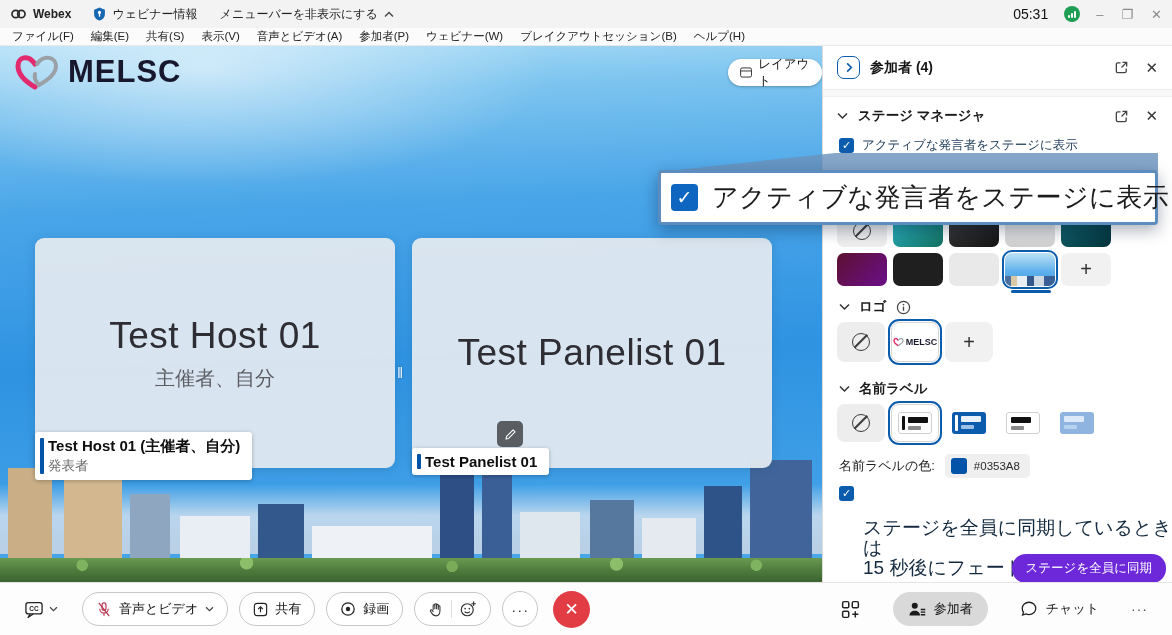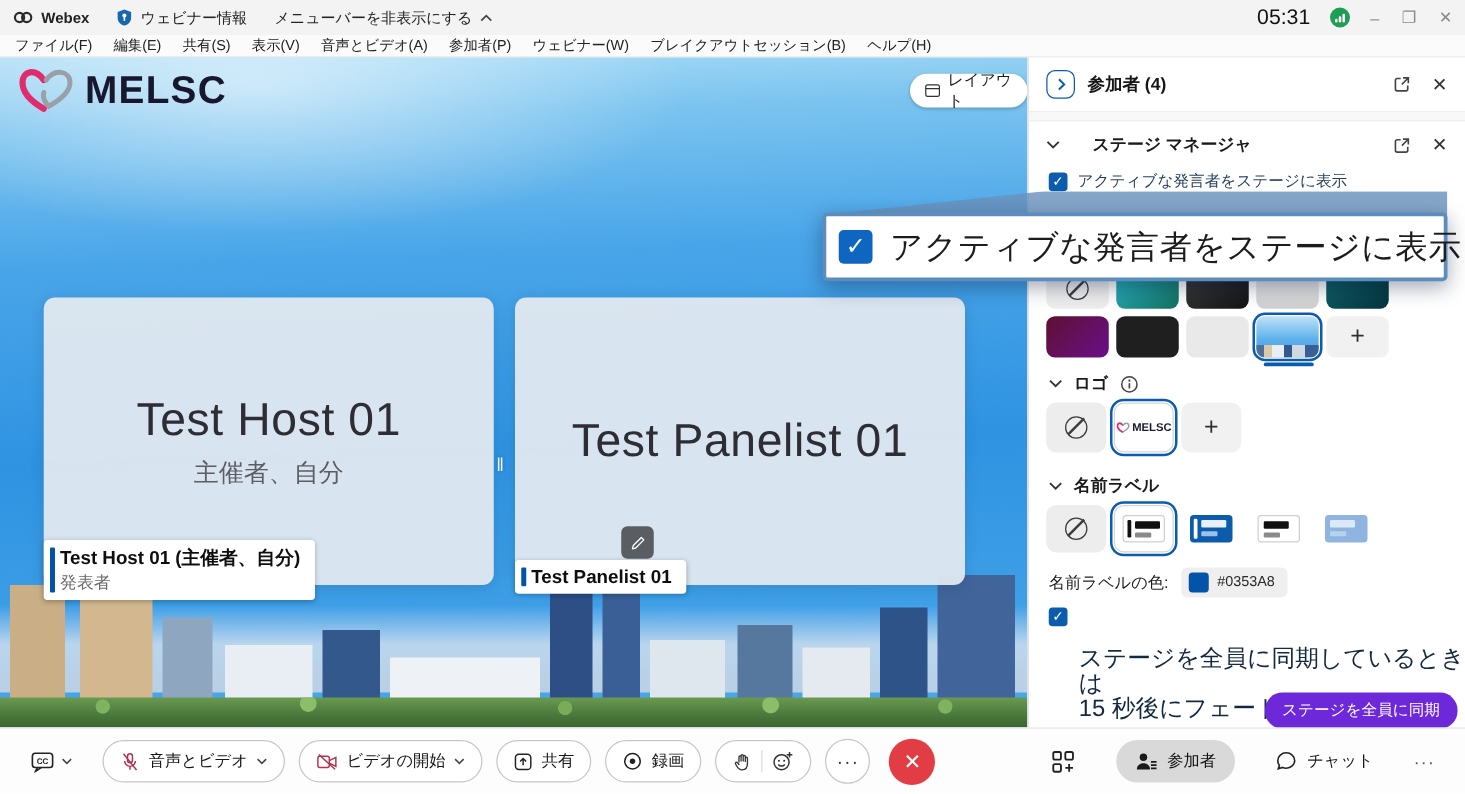--- a/index.html
+++ b/index.html
@@ -7,21 +7,21 @@
   body { font-family:"Liberation Sans","DejaVu Sans",sans-serif; color:#1a1a1a; }
   .window { position:relative; width:1172px; height:635px; background:#fff; overflow:hidden; }
 
   
   .titlebar { position:absolute; left:0; top:0; width:1172px; height:28px; background:#f3f3f3;
     display:flex; align-items:center; padding:0 10px; font-size:12px; }
   .tb-left { display:flex; align-items:center; gap:22px; }
   .webex-brand { display:flex; align-items:center; gap:6px; font-weight:bold; color:#222; }
   .tb-item { display:flex; align-items:center; gap:6px; color:#222; cursor:default; }
   .tb-right { margin-left:auto; display:flex; align-items:center; gap:16px; }
-  .tb-time { font-size:17px; color:#111;padding-left:28px; }
+  .tb-time { font-size:14px; color:#111;padding-left:28px; }
   .conn-dot { width:16px; height:16px; border-radius:50%; background:#1e9e52; position:relative; }
   .conn-dot i { position:absolute; bottom:4px; background:#fff; width:2px; border-radius:1px; }
   .conn-dot i:nth-child(1){ left:4px; height:3px; }
   .conn-dot i:nth-child(2){ left:7px; height:5px; }
   .conn-dot i:nth-child(3){ left:10px; height:7px; }
   .win-controls { display:flex; align-items:center; gap:18px; color:#8a8a8a; font-size:13px; }
   .win-controls span { cursor:default; }
 
   
   .menubar { position:absolute; left:0; top:28px; width:1172px; height:18px; background:#fbfbfb;
@@ -95,21 +95,21 @@
     border-left:1px solid #dcdcdc; }
   .p-header { display:flex; align-items:center; padding:0 14px; }
   .p-h1 { height:44px; border-bottom:1px solid #ececec; }
   .collapse-btn { width:23px; height:23px; border:1.5px solid #0b5cad; border-radius:7px; color:#0b5cad;
     display:flex; align-items:center; justify-content:center; margin-right:10px; cursor:pointer; background:#fff; }
   .p-title { font-size:14px; font-weight:700; color:#161616; }
   .p-title2 { font-size:13.5px; font-weight:600; color:#1b1b1b; }
   .hdr-icons { margin-left:auto; display:flex; align-items:center; gap:16px; color:#444; }
   .hdr-icons .x { font-size:15px; color:#333; cursor:pointer; }
   .p-gap { height:7px; background:#f8f8f8; border-bottom:1px solid #efefef; }
-  .p-h2 { height:38px; gap:26px; }
+  .p-h2 { height:38px; gap:10px; }
   .chev { color:#333; display:flex; cursor:pointer; }
 
   .cb-row { display:flex; align-items:center; gap:8px; padding:2px 16px 8px 16px; }
   .checkbox { width:15px; height:15px; background:#0b5cad; border-radius:3px; color:#fff; font-size:11px;
     display:flex; align-items:center; justify-content:center; flex:none; cursor:pointer; }
   .cb-label { font-size:12.5px; color:#26415e; cursor:pointer; }
 
   .swatch-grid { position:absolute; left:14px; display:flex; gap:6px; }
   .swatch { width:50px; height:33px; border-radius:7px; background:#ededed; cursor:pointer; position:relative;
     display:flex; align-items:center; justify-content:center; }
@@ -474,31 +474,20 @@
           <rect x="9" y="3" width="6" height="11" rx="3" fill="none" stroke="#b5314c" stroke-width="1.8"></rect>
           <path d="M5.5 12a6.5 6.5 0 0 0 13 0M12 18.5v4" fill="none" stroke="#b5314c" stroke-width="1.8"></path>
           <line x1="4" y1="3" x2="20" y2="23" stroke="#b5314c" stroke-width="1.8"></line>
         </svg>
         <span>音声とビデオ</span>
         <svg width="9" height="6" viewBox="0 0 10 7">
           <polyline points="1,1.5 5,5.5 9,1.5" fill="none" stroke="#444" stroke-width="1.4"></polyline>
         </svg>
       </div>
 
-      <div class="pill">
-        <svg width="17" height="15" viewBox="0 0 26 22">
-          <rect x="2" y="4" width="14" height="14" rx="2.5" fill="none" stroke="#b5314c" stroke-width="1.8"></rect>
-          <path d="M16 9.5l8-4v11l-8-4" fill="none" stroke="#b5314c" stroke-width="1.8"></path>
-          <line x1="3" y1="2" x2="23" y2="20" stroke="#b5314c" stroke-width="1.8"></line>
-        </svg>
-        <span>ビデオの開始</span>
-        <svg width="9" height="6" viewBox="0 0 10 7">
-          <polyline points="1,1.5 5,5.5 9,1.5" fill="none" stroke="#444" stroke-width="1.4"></polyline>
-        </svg>
-      </div>
 
       <div class="pill">
         <svg width="15" height="15" viewBox="0 0 22 22">
           <rect x="2" y="2" width="18" height="18" rx="4" fill="none" stroke="#222" stroke-width="1.7"></rect>
           <path d="M11 15V7M7.5 10.5L11 7l3.5 3.5" fill="none" stroke="#222" stroke-width="1.7"></path>
         </svg>
         <span>共有</span>
       </div>
 
       <div class="pill">

